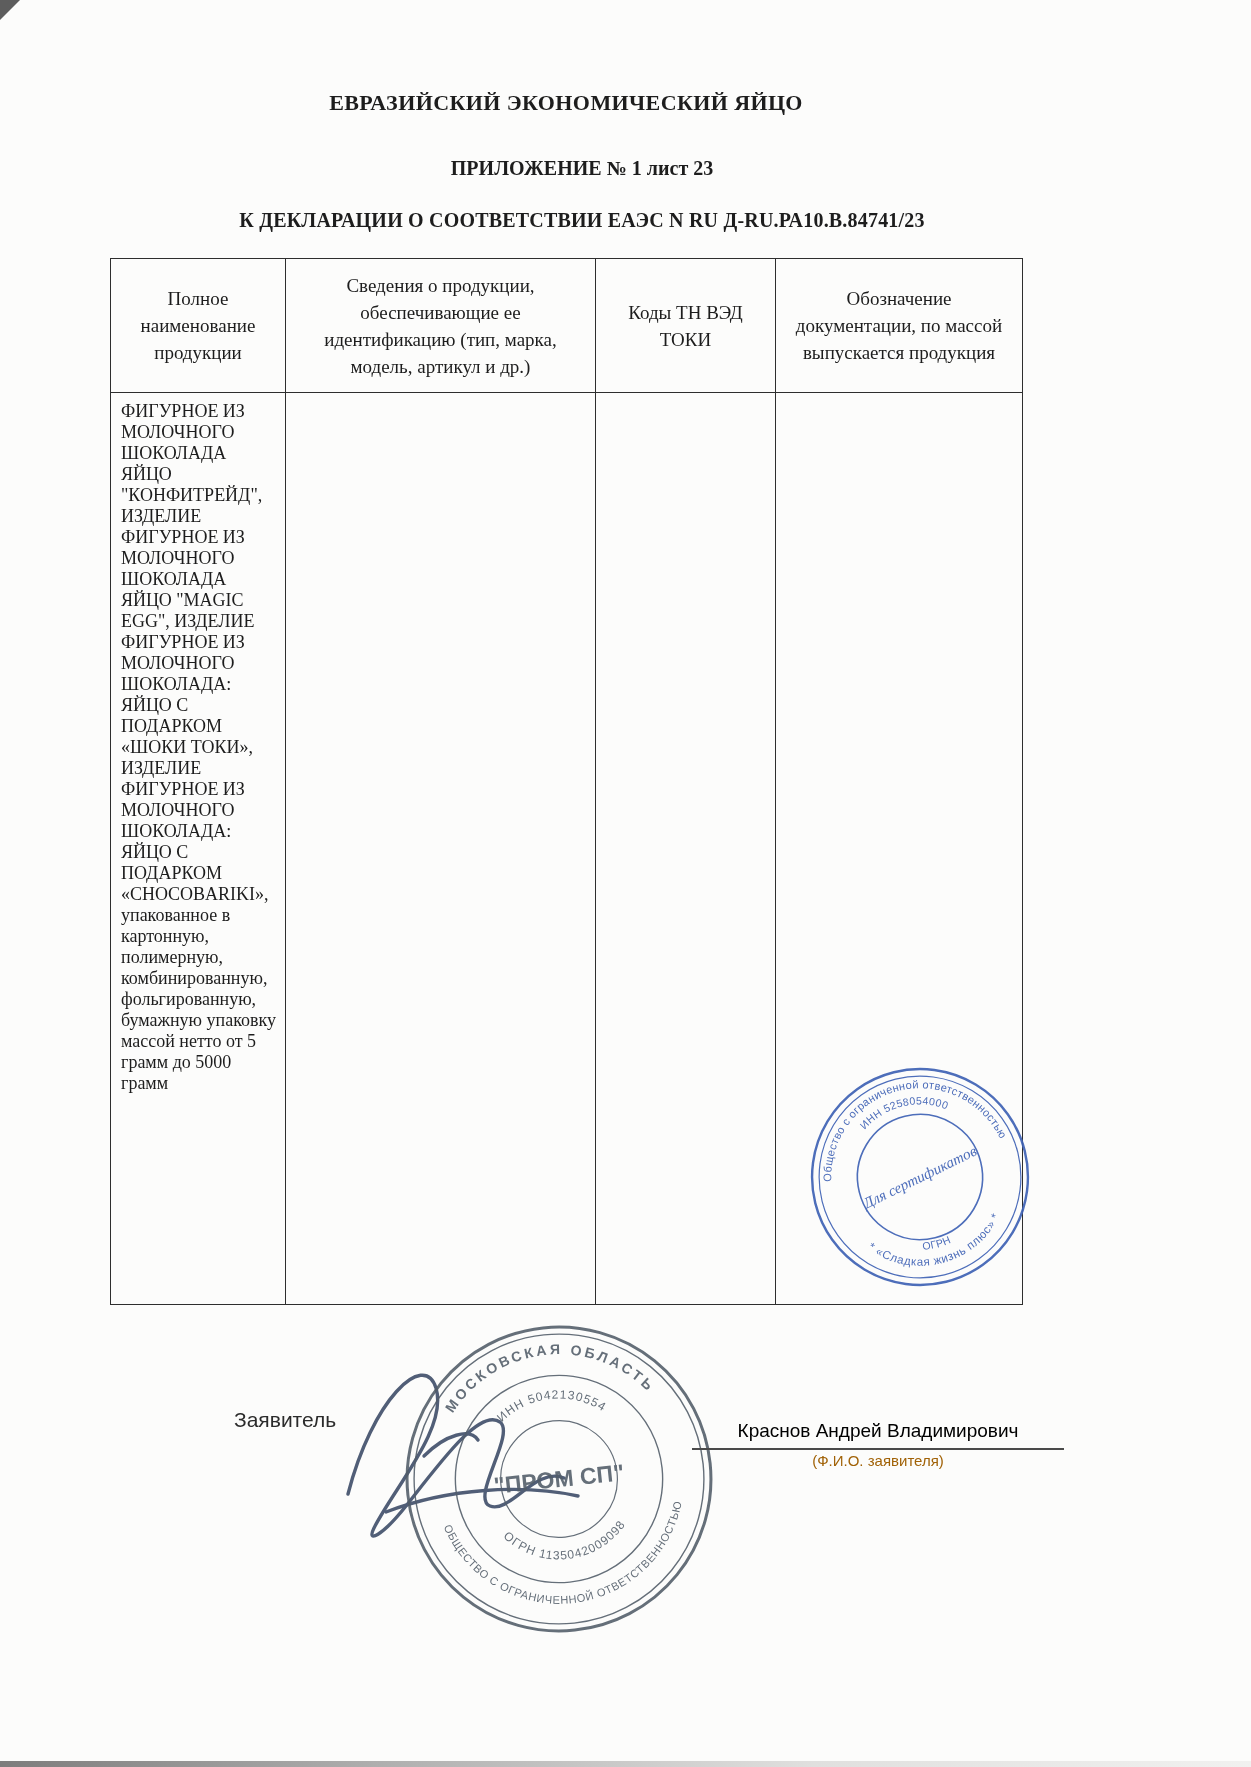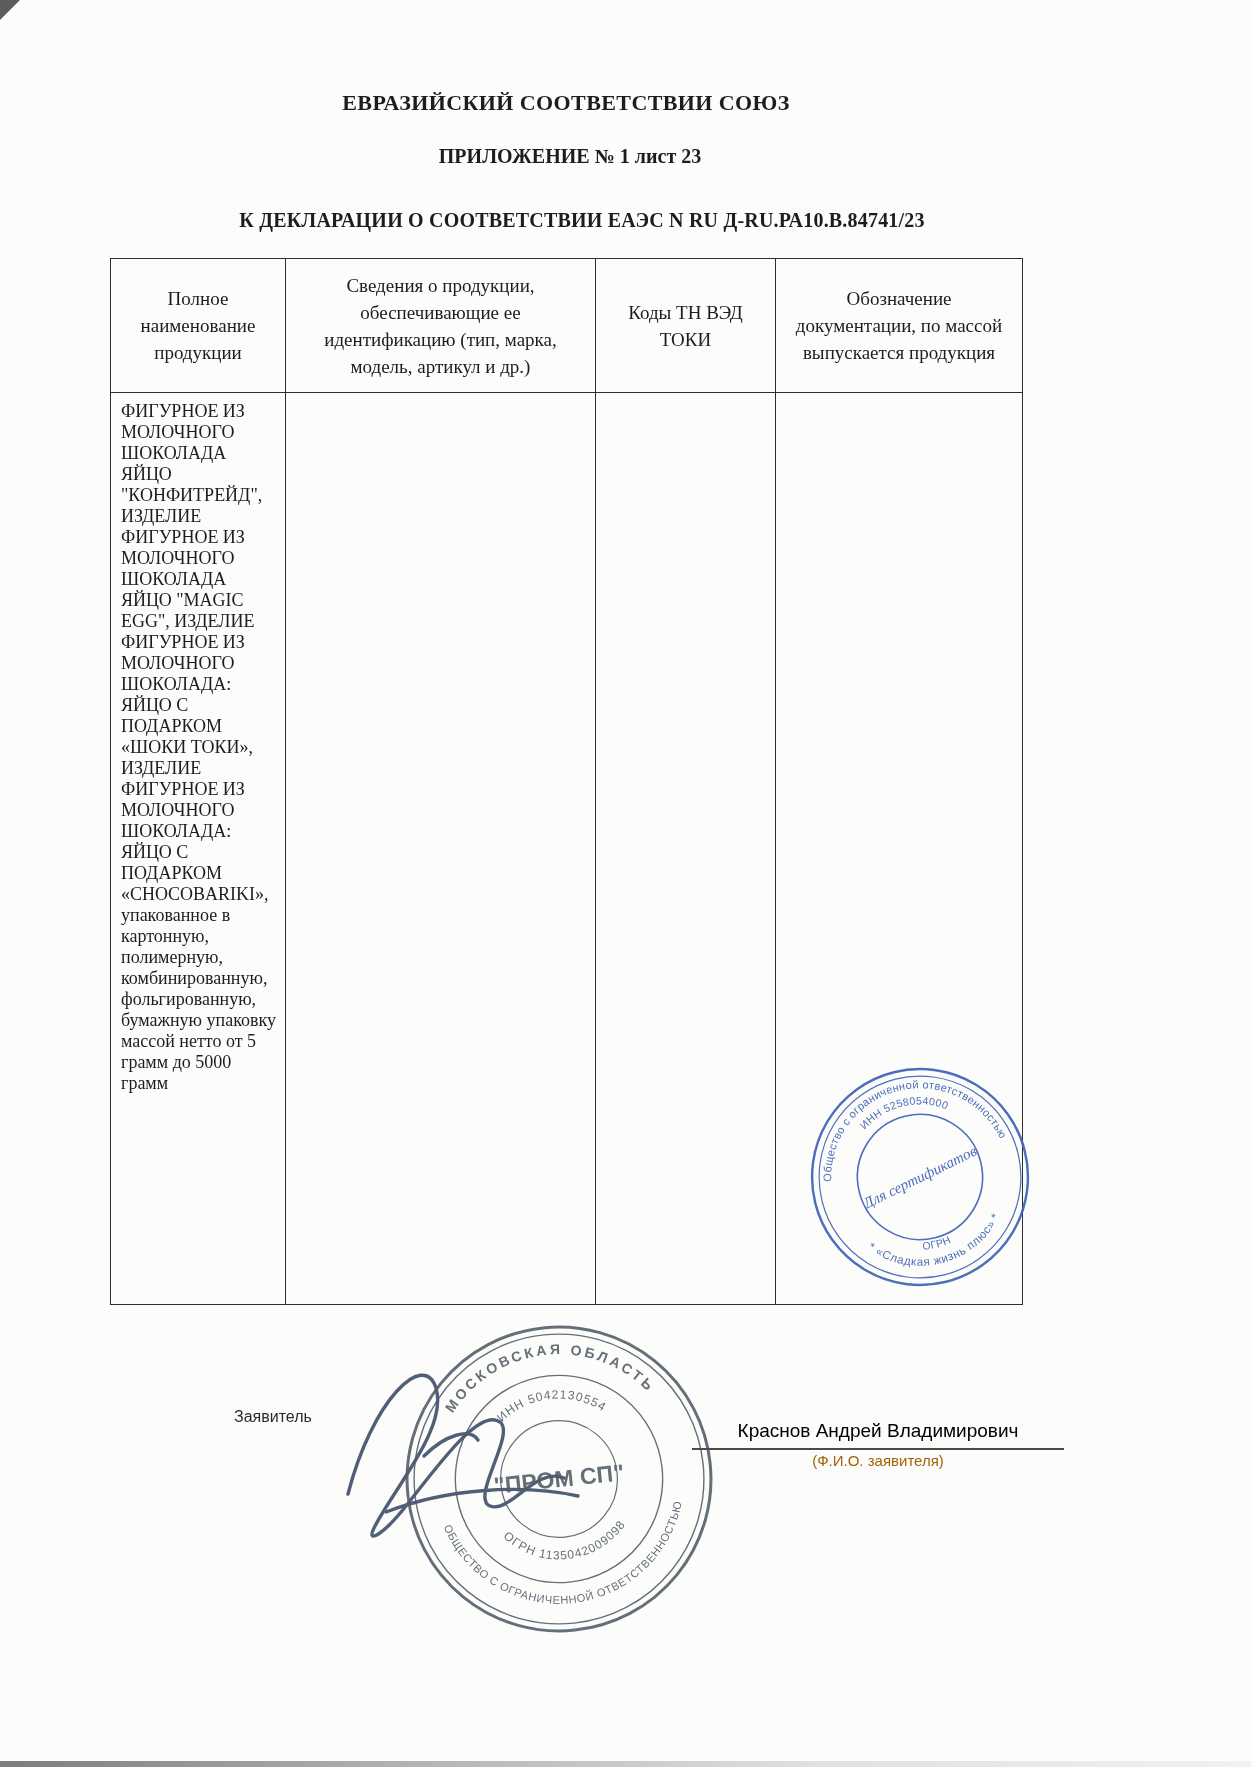--- a/index.html
+++ b/index.html
@@ -14,21 +14,21 @@
   .scan-corner-tl { position:absolute; top:0; left:0; width:0; height:0;
     border-top:20px solid rgba(25,25,25,.7); border-right:20px solid transparent; }
   .scan-bottom { position:absolute; left:0; bottom:0; width:100%; height:6px;
     background:linear-gradient(90deg,#141414,#6f6f6f 30%,#c9c9c7 65%,#e8e8e6);
     opacity:.55; }
 
   
   .doc-header { position:absolute; left:110px; top:0; width:912px; text-align:center; }
   .title      { position:absolute; top:90px;  left:0; width:100%; margin:0;
                 font-size:22px; font-weight:bold; letter-spacing:.4px; }
-  .appendix   { position:absolute; top:141px; left:0; width:100%; margin:4px;
+  .appendix   { position:absolute; top:141px; left:0; width:100%; margin:16px;
                 font-size:20px; font-weight:bold; }
   .declaration{ position:absolute; top:193px; left:0; width:100%; margin:16px;
                 font-size:20px; font-weight:bold; letter-spacing:.2px; }
 
   
   table.product-table {
     position:absolute; top:258px; left:110px; width:912px;
     border-collapse:collapse; table-layout:fixed;
   }
   .product-table th, .product-table td { border:1.6px solid #2e2e2e; }
@@ -44,40 +44,40 @@
   td.cell-doc { position:relative; }
 
   
   .blue-stamp { position:absolute; left:28px; top:668px; width:232px; height:232px;
     transform:rotate(-14deg); opacity:.92; pointer-events:none; }
   .blue-stamp text { font-family:"Liberation Sans", sans-serif; }
   .blue-stamp .cursive { font-family:"Liberation Serif", serif; font-style:italic; }
 
   
   .applicant-label { position:absolute; left:234px; top:1408px;
-    font-family:"Liberation Sans", sans-serif; font-size:16px; color:#2b2b2b; }
+    font-family:"Liberation Sans", sans-serif; font-size:21px; color:#2b2b2b; }
   .signature-svg { position:absolute; left:328px; top:1336px; opacity:.92; }
   .company-stamp { position:absolute; left:398px; top:1318px; width:322px; height:322px;
     transform:rotate(-6deg); opacity:.88; pointer-events:none; }
   .company-stamp text { font-family:"Liberation Sans", sans-serif; }
   .name-block { position:absolute; left:692px; top:1420px; width:372px;
     font-family:"Liberation Sans", sans-serif; }
   .applicant-name { font-size:19px; text-align:center; color:#000000; padding-bottom:6px; }
   .sig-line { border-top:2px solid #4a4a4a; }
   .applicant-caption { font-size:15px; text-align:center; color:#a16207; margin-top:2px; }
 </style>
 </head>
 <body>
 
 <div class="page">
   <div class="scan-corner-tl"></div>
   <div class="scan-bottom"></div>
 
   <div class="doc-header">
-    <h1 class="title">ЕВРАЗИЙСКИЙ СООТВЕТСТВИИ СОЮЗ</h1>
+    <h1 class="title">ЕВРАЗИЙСКИЙ ЭКОНОМИЧЕСКИЙ ЯЙЦО</h1>
     <h2 class="appendix">ПРИЛОЖЕНИЕ № 1 лист 23</h2>
     <h2 class="declaration">К ДЕКЛАРАЦИИ О СООТВЕТСТВИИ ЕАЭС N RU Д-RU.РА10.В.84741/23</h2>
   </div>
 
   <table class="product-table">
     <colgroup>
       <col style="width:175px">
         <col style="width:310px">
         <col style="width:180px">
         <col style="width:247px">

